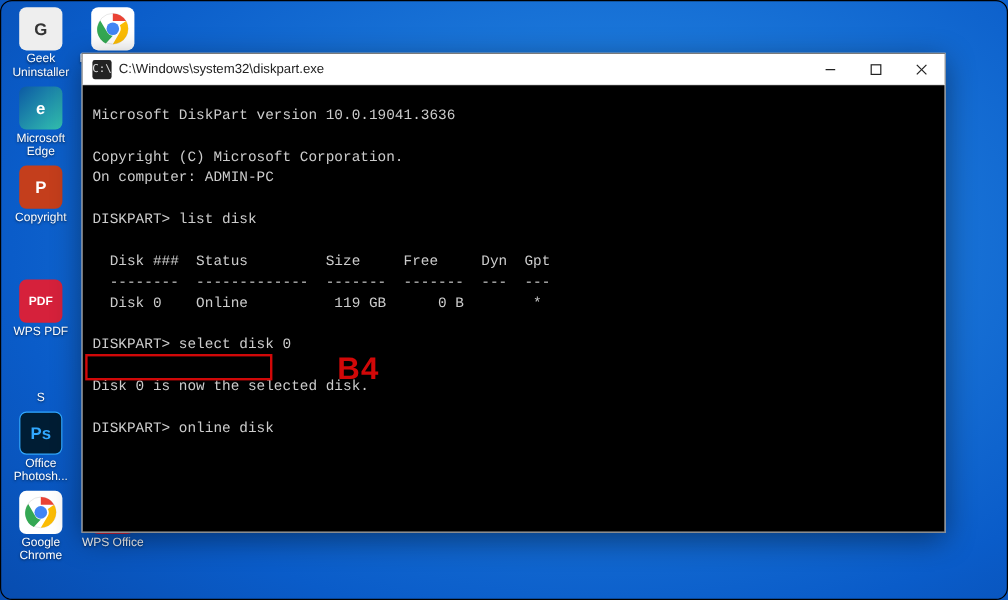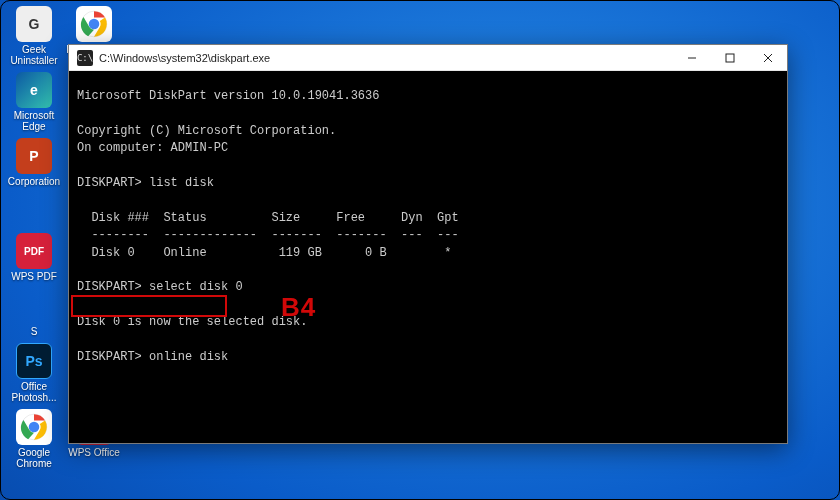--- a/index.html
+++ b/index.html
@@ -90,21 +90,21 @@
           </div>
         <div class="label"></div>
       </div>
     </div>
 
     <div class="row">
       <div class="desktop-icon">
         <div class="tile ppt">
             <span>P</span>
           </div>
-        <div class="label">Corporation</div>
+        <div class="label">Copyright</div>
       </div>
       <div class="desktop-icon">
         <div class="tile generic">
             <span>✦</span>
           </div>
         <div class="label">Cr Ac</div>
       </div>
     </div>
 
     <div class="row">

